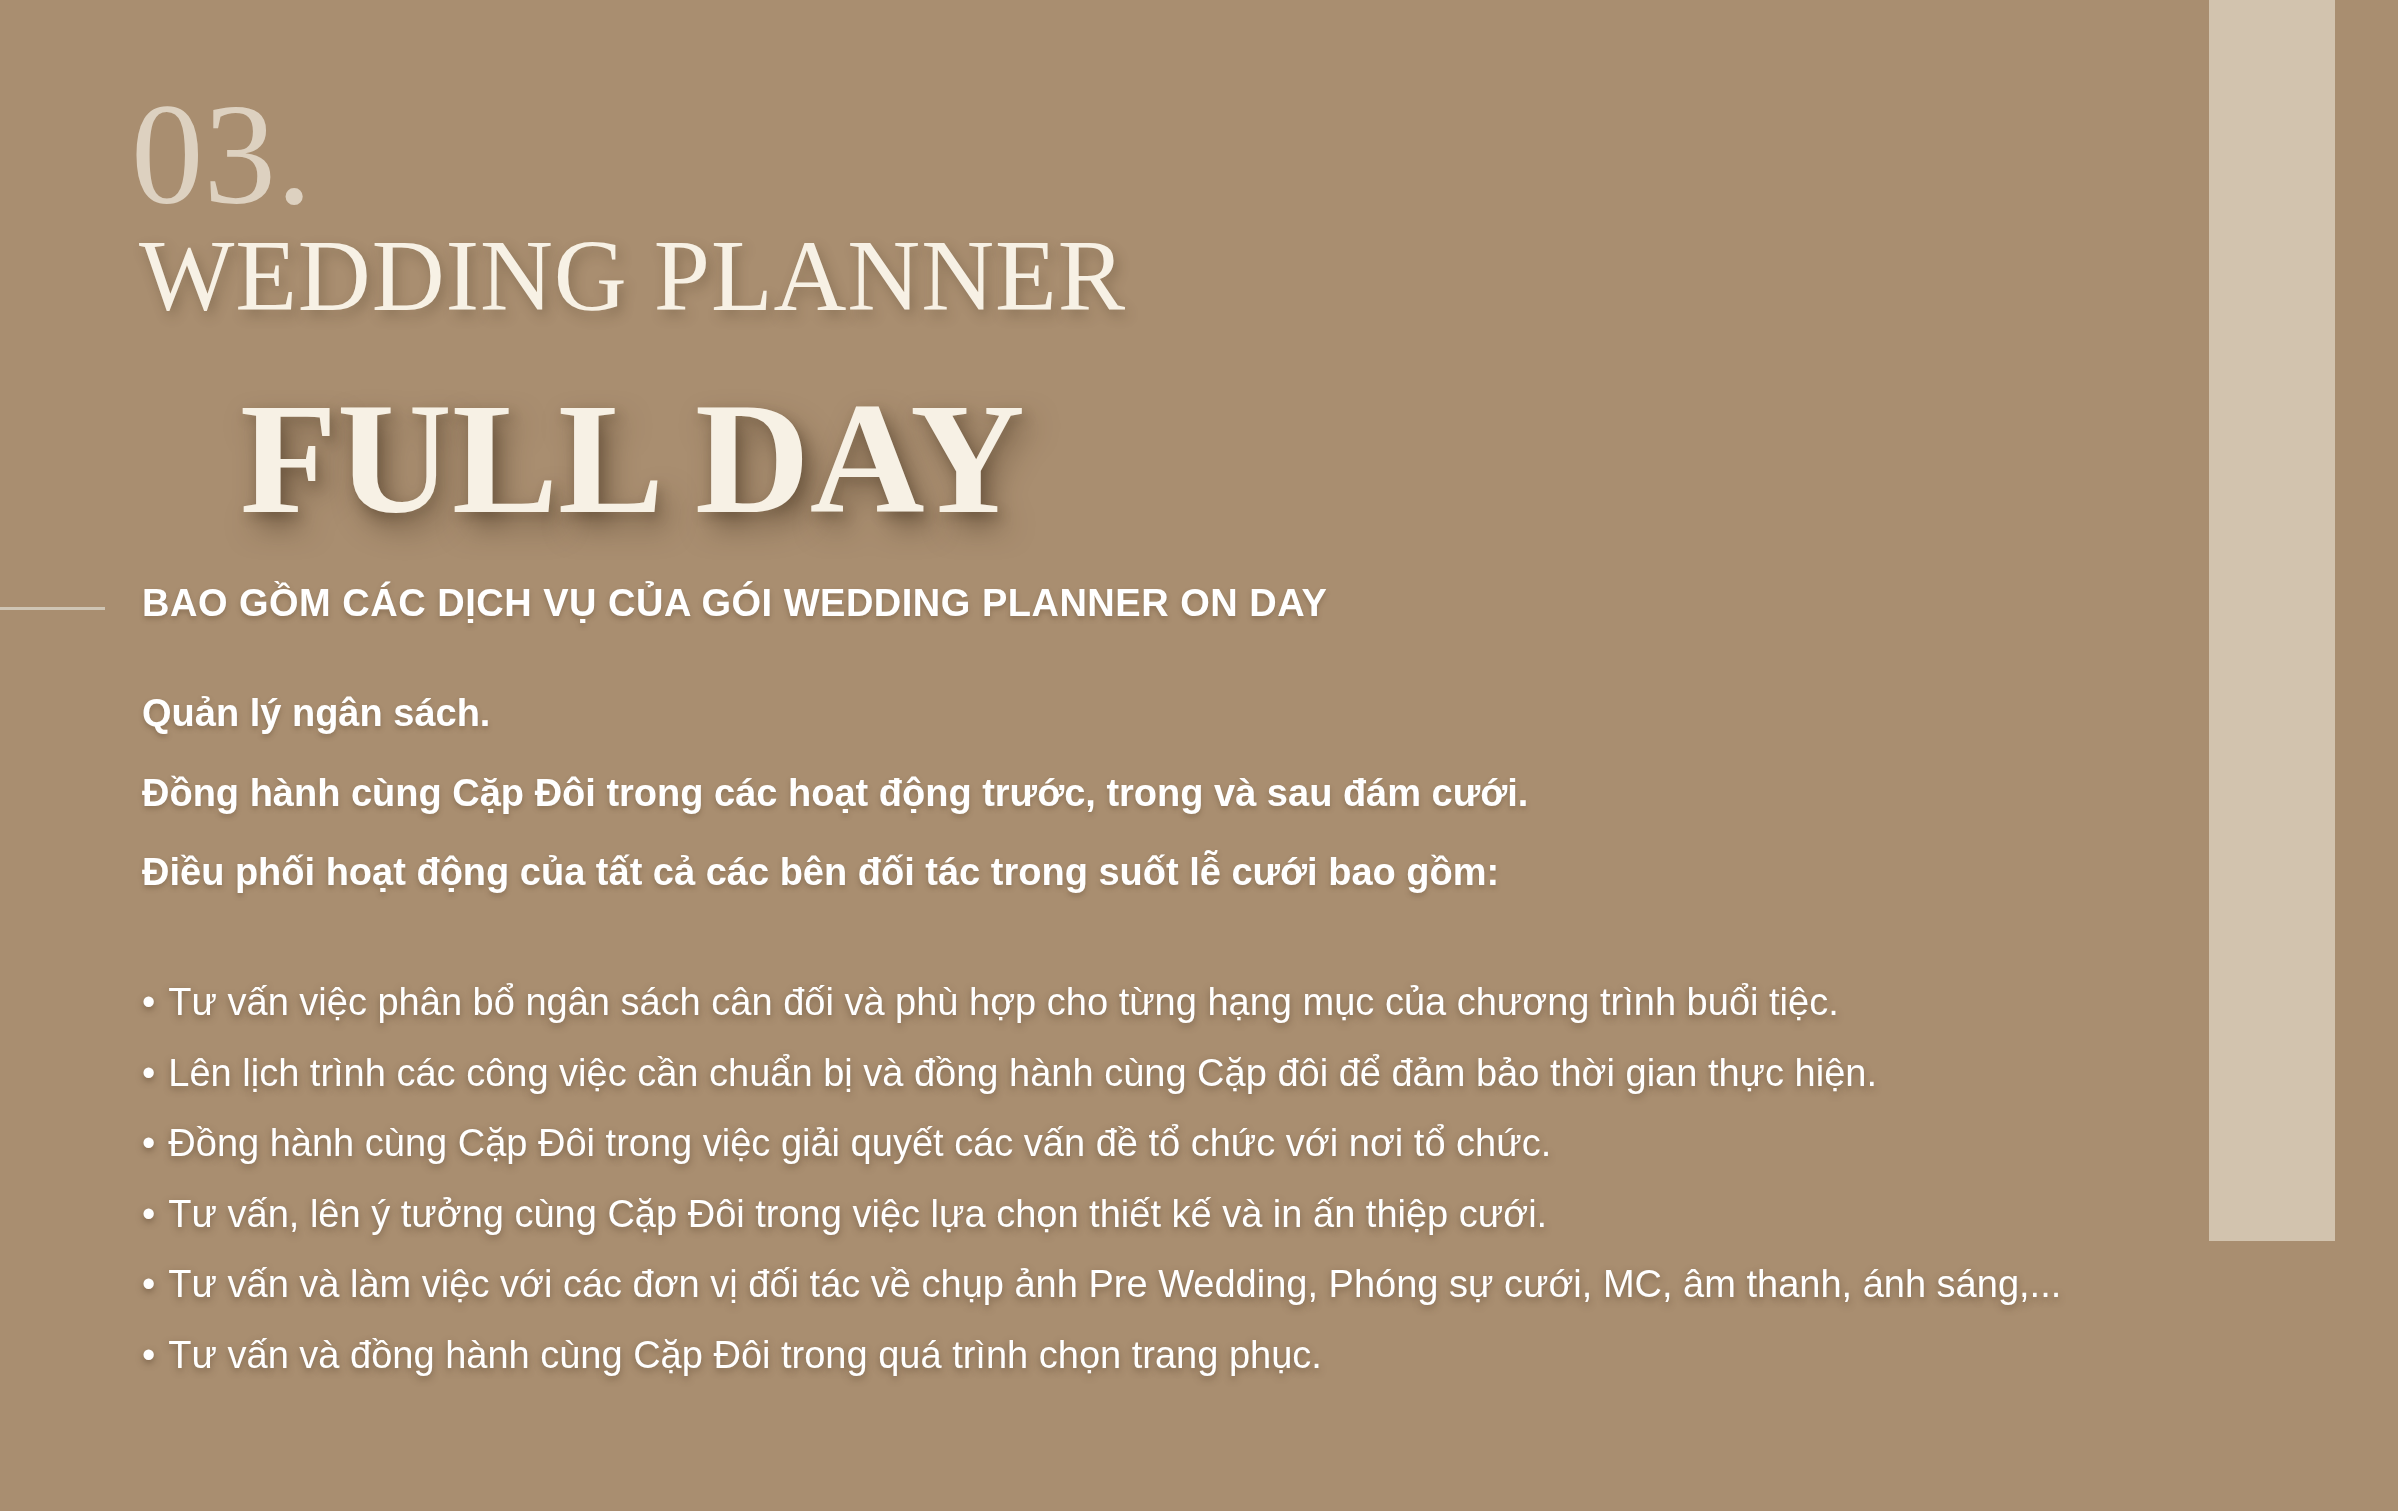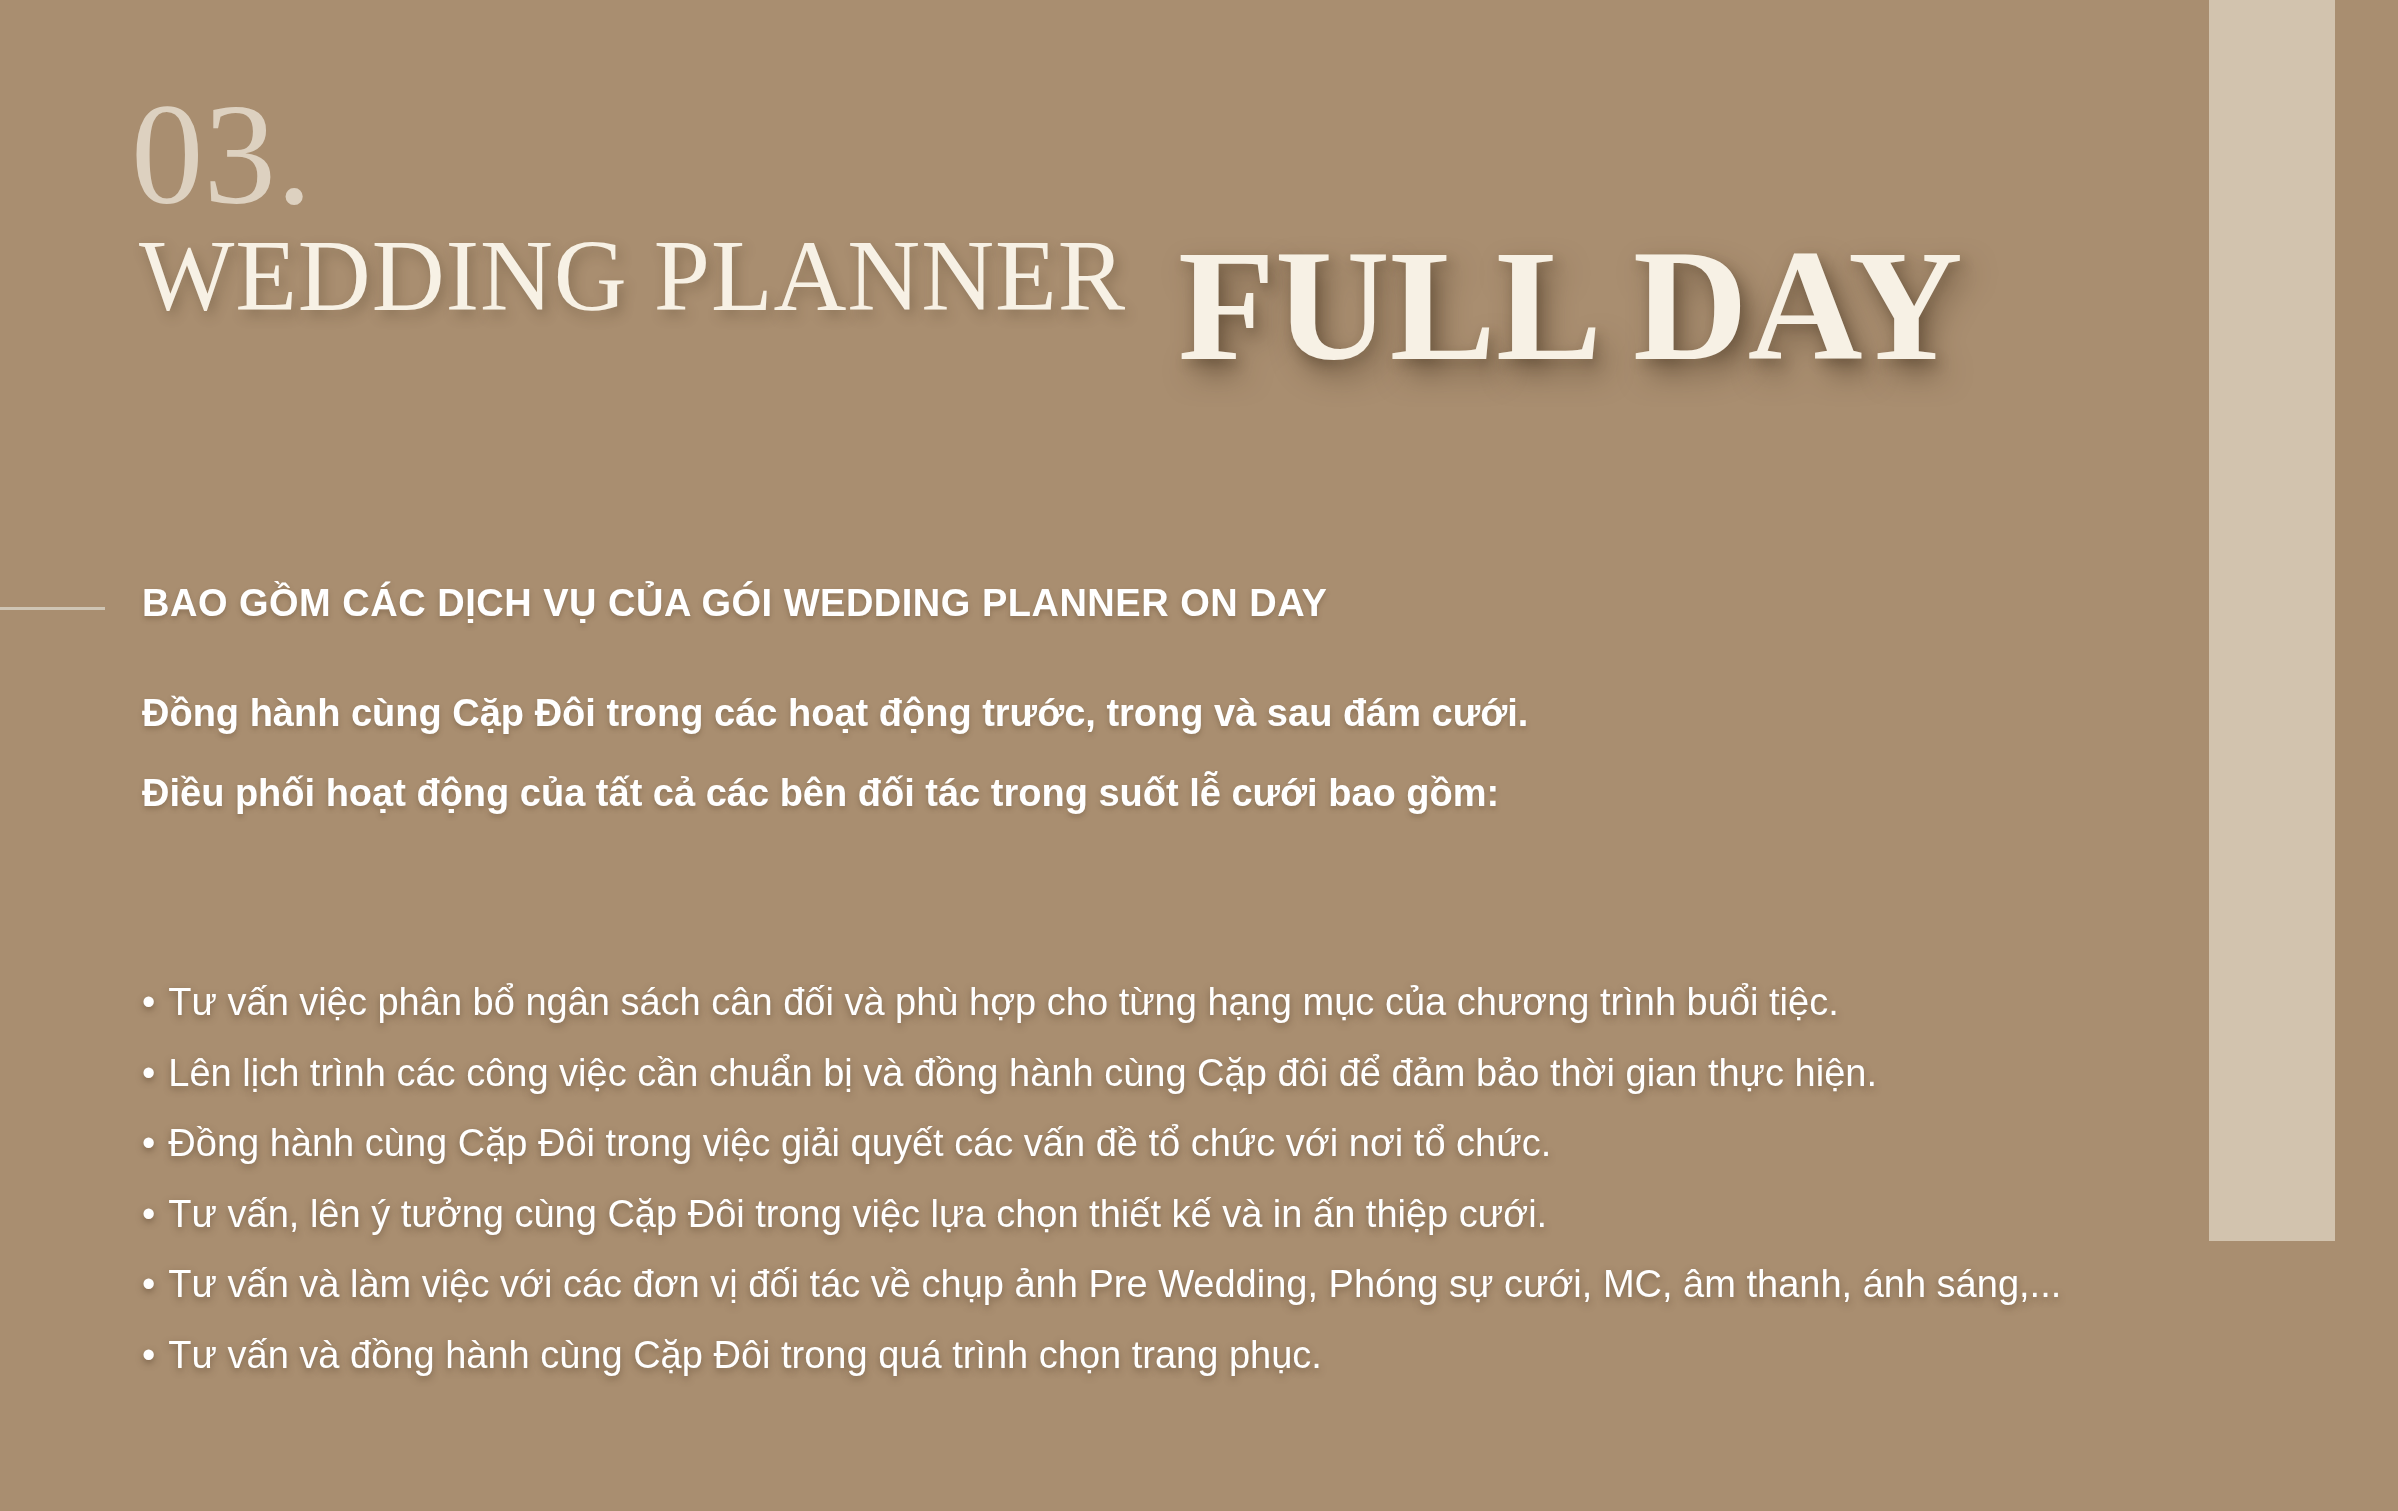--- a/index.html
+++ b/index.html
@@ -40,23 +40,24 @@
     font-family:"Liberation Serif","DejaVu Serif",serif;
     font-size:145px;
     line-height:1;
     color:var(--section-number-color);
   }
 
   .title-row{
     position:absolute;
     left:139px;top:226px;
     display:flex;
-    align-items:flex-start;
+    align-items:center;
     gap:52px;
     white-space:nowrap;
+    flex-direction:column;
   }
   .title-main{
     font-family:"Liberation Serif","DejaVu Serif",serif;
     font-weight:400;
     font-size:101px;
     letter-spacing:0.9px;
     line-height:1;
     color:var(--title-color);
     text-shadow:3.7px 5.6px 13px rgba(64,45,28,0.30);
   }
@@ -127,20 +128,21 @@
 <div class="section-number">03.</div>
 
 <div class="title-row">
   <span class="title-main">WEDDING PLANNER</span>
   <span class="title-highlight">FULL DAY</span>
 </div>
 
 <div class="section-heading">BAO GỒM CÁC DỊCH VỤ CỦA GÓI WEDDING PLANNER ON DAY</div>
 
 <div class="intro-block">
+  <p class="intro-line">Quản lý ngân sách.</p>
   <p class="intro-line">Đồng hành cùng Cặp Đôi trong các hoạt động trước, trong và sau đám cưới.</p>
   <p class="intro-line">Điều phối hoạt động của tất cả các bên đối tác trong suốt lễ cưới bao gồm:</p>
 </div>
 
 <ul class="service-list">
   <li class="service-item">
     <span class="bullet-dot"></span>
     <span class="service-text">Tư vấn việc phân bổ ngân sách cân đối và phù hợp cho từng hạng mục của chương trình buổi tiệc.</span>
   </li>
   <li class="service-item">

